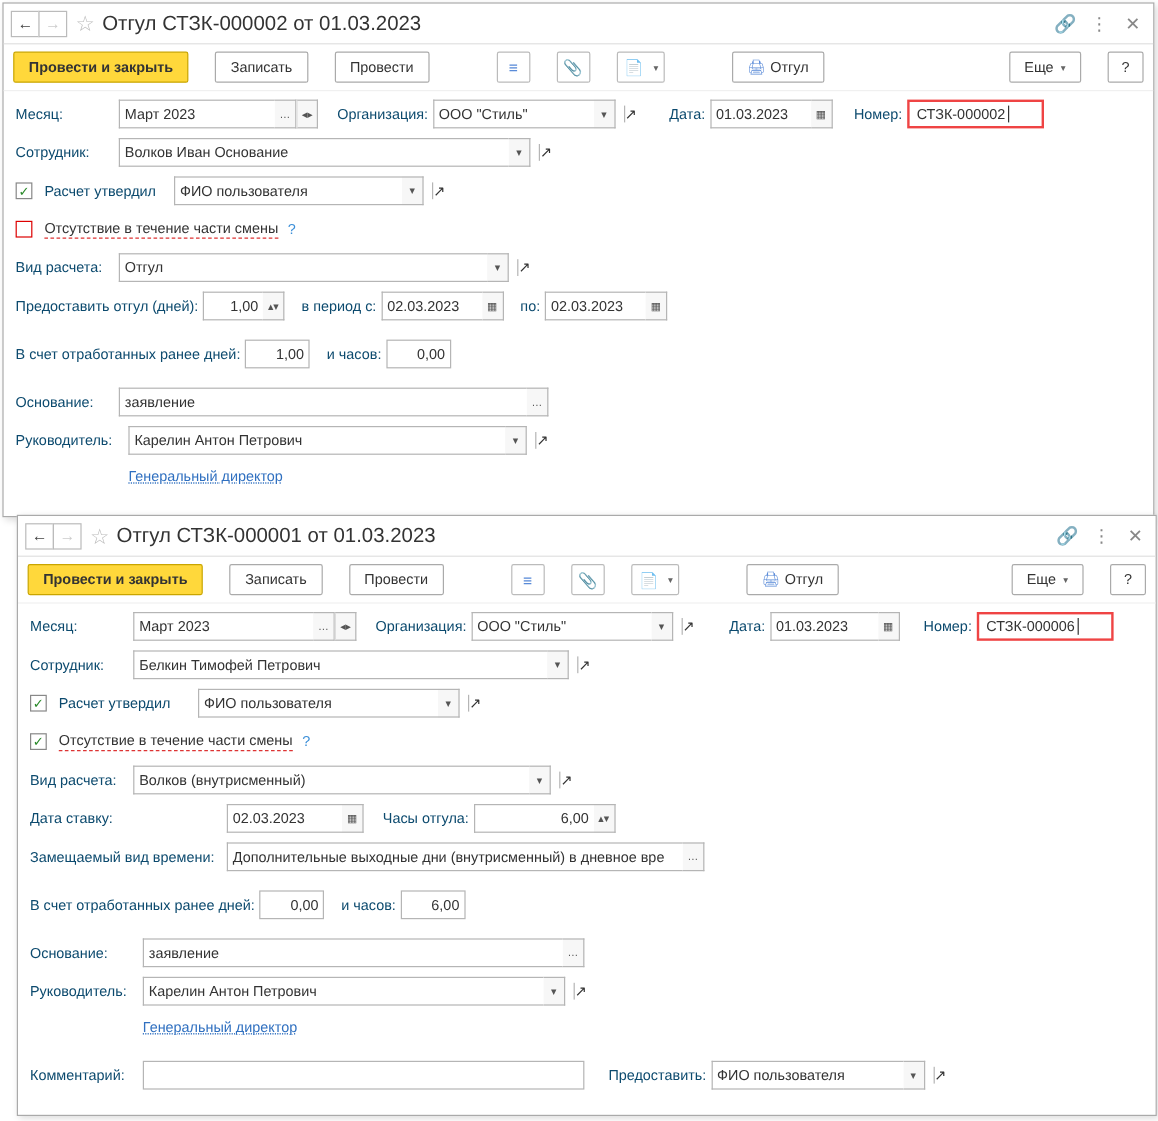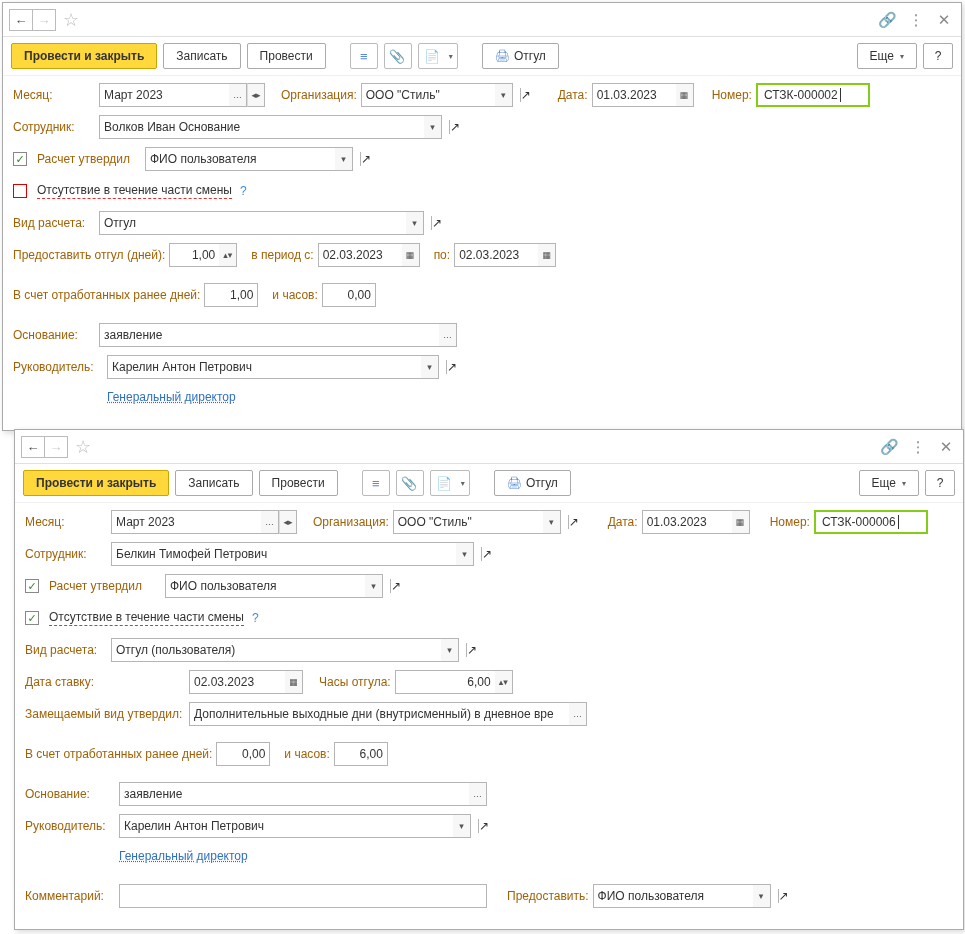--- a/index.html
+++ b/index.html
@@ -39,21 +39,21 @@
   }
   .nav-btn.disabled { color: #ccc; }
   .star-icon { margin: 0 6px 0 8px; color: #bbb; font-size: 18px; cursor: pointer; }
   .title-text { font-size: 17px; font-weight: normal; color: #333; flex: 0 0 auto; }
   .title-spacer { flex: 1; }
   .title-icon { width: 22px; text-align: center; color: #888; font-size: 15px; cursor: pointer; margin-left: 6px; }
   .toolbar {
     display: flex;
     align-items: center;
     padding: 6px 8px;
-    gap: 6px;
+    gap: 22px;
     border-bottom: 1px solid #f0f0f0;
   }
   .btn {
     border: 1px solid #aaa;
     background: #fff;
     padding: 4px 12px;
     cursor: pointer;
     height: 26px;
     display: inline-flex;
     align-items: center;
@@ -76,21 +76,21 @@
   }
   .icon-btn.split { width: 40px; justify-content: flex-start; padding-left: 6px; position: relative;}
   .icon-btn.split::after { content: "▾"; position: absolute; right: 4px; font-size: 8px; color: #666; }
   .print-btn { display: inline-flex; align-items: center; gap: 4px; }
   .tb-spacer { width: 12px; }
   .tb-flex { flex: 1; }
   .more-btn { display: inline-flex; align-items: center; gap: 4px; }
   .more-btn::after { content: "▾"; font-size: 8px; color: #666; margin-left: 2px;}
   .form-body { padding: 6px 10px 14px 10px; }
   .row { display: flex; align-items: center; margin-bottom: 6px; min-height: 26px; gap: 4px; }
-  .lbl { color: #a16207; white-space: nowrap; }
+  .lbl { color: #0c4a6e; white-space: nowrap; }
   .input {
     border: 1px solid #b5b5b5;
     background: #fff;
     height: 24px;
     padding: 0 4px;
     display: inline-flex;
     align-items: center;
     font-size: 12px;
   }
   .input.text-right { justify-content: flex-end; }
@@ -109,21 +109,21 @@
   .gbtn.det { width: 22px; margin-left: 3px; border-left: 1px solid #b5b5b5; }
   .number-field {
     border: 1px solid #b5b5b5;
     background: #fff;
     height: 24px;
     width: 114px;
     padding: 0 6px;
     display: inline-flex;
     align-items: center;
   }
-  .number-field.hl { border: 2px solid #84cc16; }
+  .number-field.hl { border: 2px solid #ef4444; }
   .cursor { border-left: 1px solid #333; height: 14px; margin-left: 2px; }
   .chk {
     width: 14px; height: 14px;
     border: 1px solid #888;
     display: inline-flex; align-items: center; justify-content: center;
     margin-right: 6px;
     font-size: 11px;
     color: #2a8a2a;
     cursor: pointer;
     background: #fff;
@@ -142,20 +142,21 @@
   .print-ic { color: #5a8bd8; }
 </style>
 </head>
 <body>
 
 <div class="window window1">
   <div class="titlebar">
     <div class="nav-btn">←</div>
     <div class="nav-btn disabled">→</div>
     <span class="star-icon">☆</span>
+    <span class="title-text">Отгул СТЗК-000002 от 01.03.2023</span>
     <span class="title-spacer"></span>
     <span class="title-icon">🔗</span>
     <span class="title-icon">⋮</span>
     <span class="title-icon">✕</span>
   </div>
 
   <div class="toolbar">
     <div class="btn btn-primary">Провести и закрыть</div>
     <div class="btn">Записать</div>
     <div class="btn">Провести</div>
@@ -299,20 +300,21 @@
       <span class="link">Генеральный директор</span>
     </div>
   </div>
 </div>
 
 <div class="window window2">
   <div class="titlebar">
     <div class="nav-btn">←</div>
     <div class="nav-btn disabled">→</div>
     <span class="star-icon">☆</span>
+    <span class="title-text">Отгул СТЗК-000001 от 01.03.2023</span>
     <span class="title-spacer"></span>
     <span class="title-icon">🔗</span>
     <span class="title-icon">⋮</span>
     <span class="title-icon">✕</span>
   </div>
 
   <div class="toolbar">
     <div class="btn btn-primary">Провести и закрыть</div>
     <div class="btn">Записать</div>
     <div class="btn">Провести</div>
@@ -389,42 +391,42 @@
 
     <div class="row underlined-red">
       <span class="chk">✓</span>
       <label>Отсутствие в течение части смены</label>
       <span class="help-q">?</span>
     </div>
 
     <div class="row">
       <span class="lbl" style="width:82px">Вид расчета:</span>
       <div class="input-group">
-        <div class="input" style="width:330px">Отгул (пользователя)</div>
+        <div class="input" style="width:330px">Волков (внутрисменный)</div>
         <div class="gbtn">▾</div>
       </div>
       <div class="gbtn det">↗</div>
     </div>
 
     <div class="row">
       <span class="lbl" style="width:160px">Дата ставку:</span>
       <div class="input-group">
         <div class="input" style="width:96px">02.03.2023</div>
         <div class="gbtn">▦</div>
       </div>
       <span style="width:8px"></span>
       <span class="lbl">Часы отгула:</span>
       <div class="input-group">
         <div class="input text-right" style="width:100px">6,00</div>
         <div class="gbtn">▴▾</div>
       </div>
     </div>
 
     <div class="row">
-      <span class="lbl" style="width:160px">Замещаемый вид утвердил:</span>
+      <span class="lbl" style="width:160px">Замещаемый вид времени:</span>
       <div class="input-group">
         <div class="input" style="width:380px;overflow:hidden;white-space:nowrap">Дополнительные выходные дни (внутрисменный) в дневное вре</div>
         <div class="gbtn">…</div>
       </div>
     </div>
 
     <div class="section-gap"></div>
 
     <div class="row">
       <span class="lbl">В счет отработанных ранее дней:</span>

